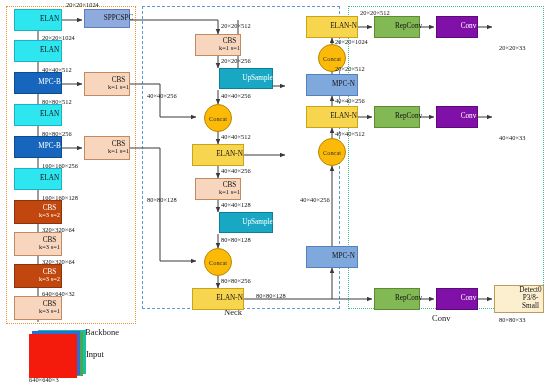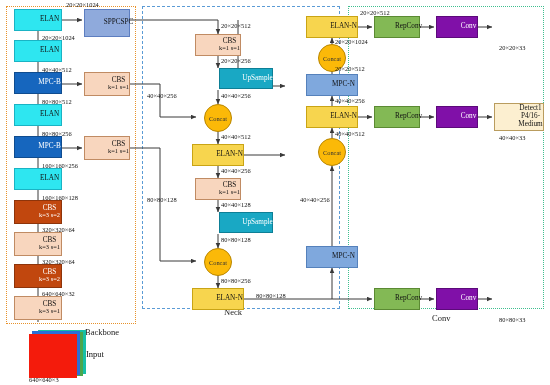--- a/index.html
+++ b/index.html
@@ -168,21 +168,21 @@
   <div class="node n-mpcb" style="left:14px;top:72px;width:48px;height:22px;">
     <span class="l1">MPC-B</span>
   </div>
   <div class="node n-elan" style="left:14px;top:40px;width:48px;height:22px;">
     <span class="l1">ELAN</span>
   </div>
 
   <div class="node n-elan" style="left:14px;top:9px;width:48px;height:22px;">
     <span class="l1">ELAN</span>
   </div>
-  <div class="node n-sppcspc" style="left:84px;top:9px;width:46px;height:28px;">
+  <div class="node n-sppcspc" style="left:84px;top:9px;width:46px;height:19px;">
     <span class="l1">SPPCSPC</span>
   </div>
   <div class="node n-cbs1" style="left:84px;top:72px;width:46px;height:24px;">
     <span class="l1">CBS</span>
     <span class="l2">k=1 s=1</span>
   </div>
   <div class="node n-cbs1" style="left:84px;top:136px;width:46px;height:24px;">
     <span class="l1">CBS</span>
     <span class="l2">k=1 s=1</span>
   </div>
@@ -270,31 +270,31 @@
     <span class="l1">Conv</span>
   </div>
   <div class="dim" style="left:499px;top:44px;">20×20×33</div>
 
   <div class="node n-repconv" style="left:374px;top:106px;width:46px;height:22px;">
     <span class="l1">RepConv</span>
   </div>
   <div class="node n-conv" style="left:436px;top:106px;width:42px;height:22px;">
     <span class="l1">Conv</span>
   </div>
-  <div class="node n-detect" style="left:494px;top:103px;width:50px;height:28px;">
-    <span class="l1">Detect1</span>
-    <span class="l1">P4/16-Medium</span>
-  </div>
   <div class="dim" style="left:499px;top:134px;">40×40×33</div>
 
   <div class="node n-repconv" style="left:374px;top:288px;width:46px;height:22px;">
     <span class="l1">RepConv</span>
   </div>
   <div class="node n-conv" style="left:436px;top:288px;width:42px;height:22px;">
     <span class="l1">Conv</span>
+  </div>
+  <div class="node n-detect" style="left:494px;top:285px;width:50px;height:28px;">
+    <span class="l1">Detect0</span>
+    <span class="l1">P3/8-Small</span>
   </div>
   <div class="dim" style="left:499px;top:316px;">80×80×33</div>
 
   <div class="inp" style="left:38px;top:330px;width:48px;height:44px;background:#17BFA5;"></div>
   <div class="inp" style="left:35px;top:332px;width:48px;height:44px;background:#4CA64C;"></div>
   <div class="inp" style="left:32px;top:331px;width:48px;height:44px;background:#2A6FD6;"></div>
   <div class="inp" style="left:29px;top:334px;width:48px;height:44px;background:#F41B0C;"></div>
   <div class="inp-label" style="left:86px;top:349px;">Input</div>
   <div class="dim" style="left:29px;top:376px;">640×640×3</div>
 

